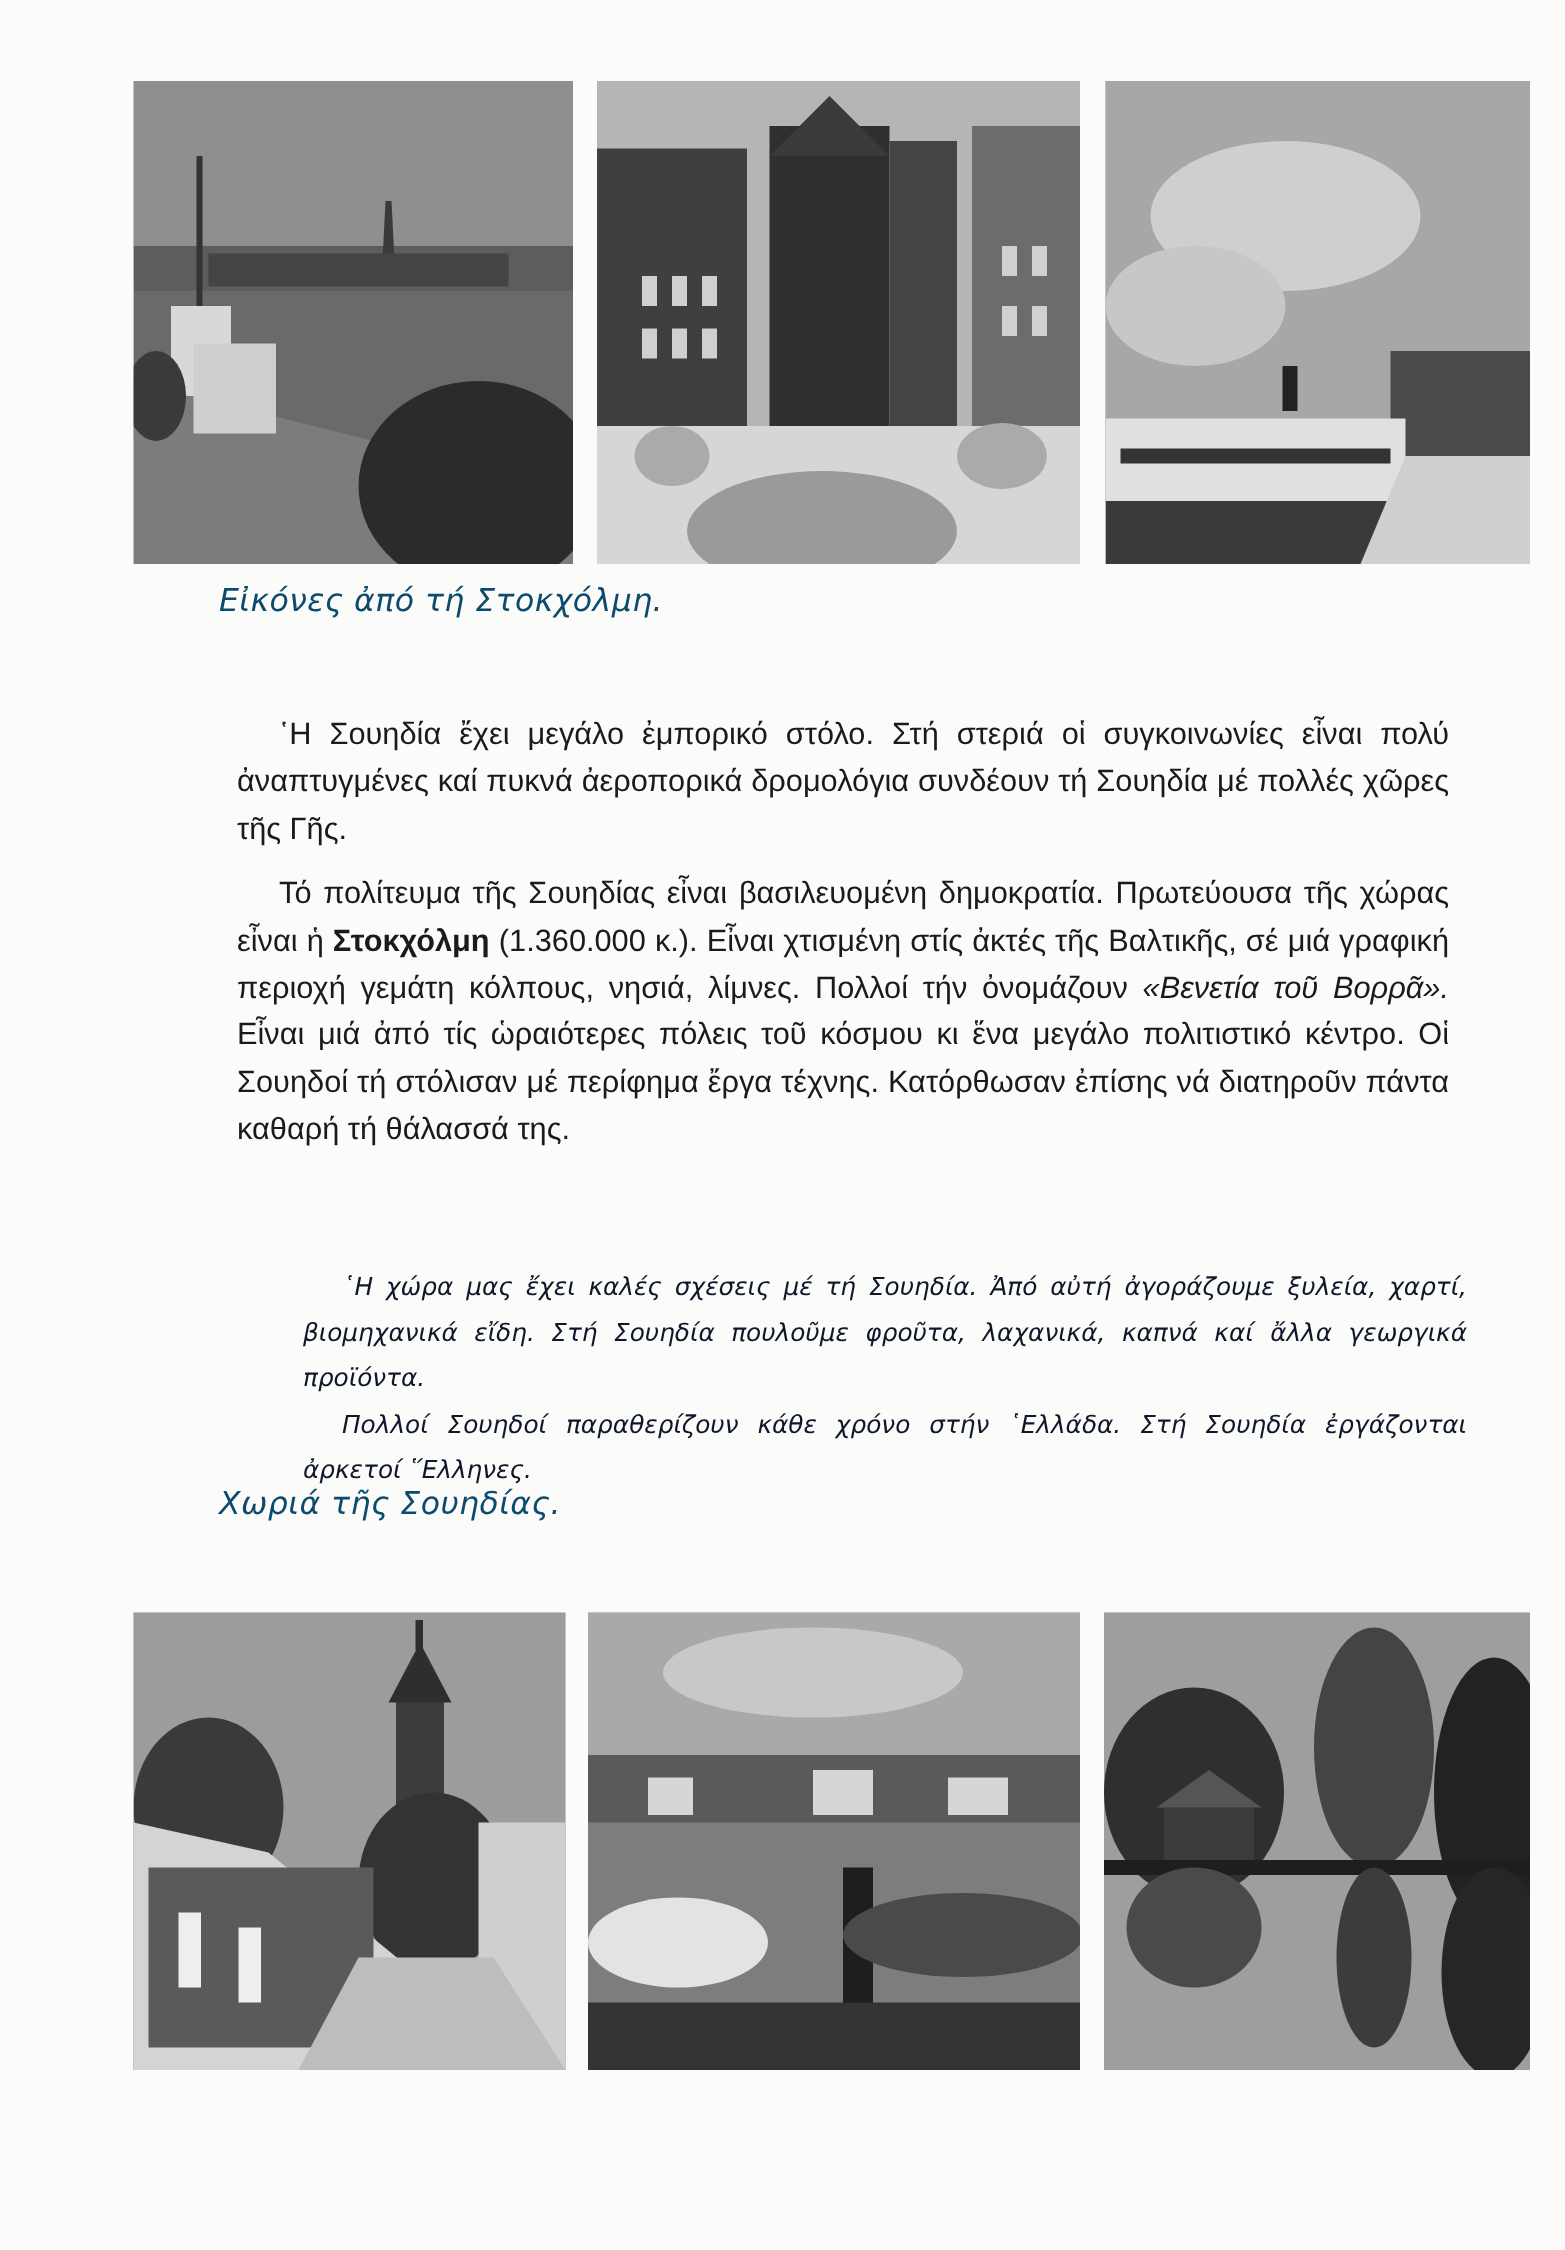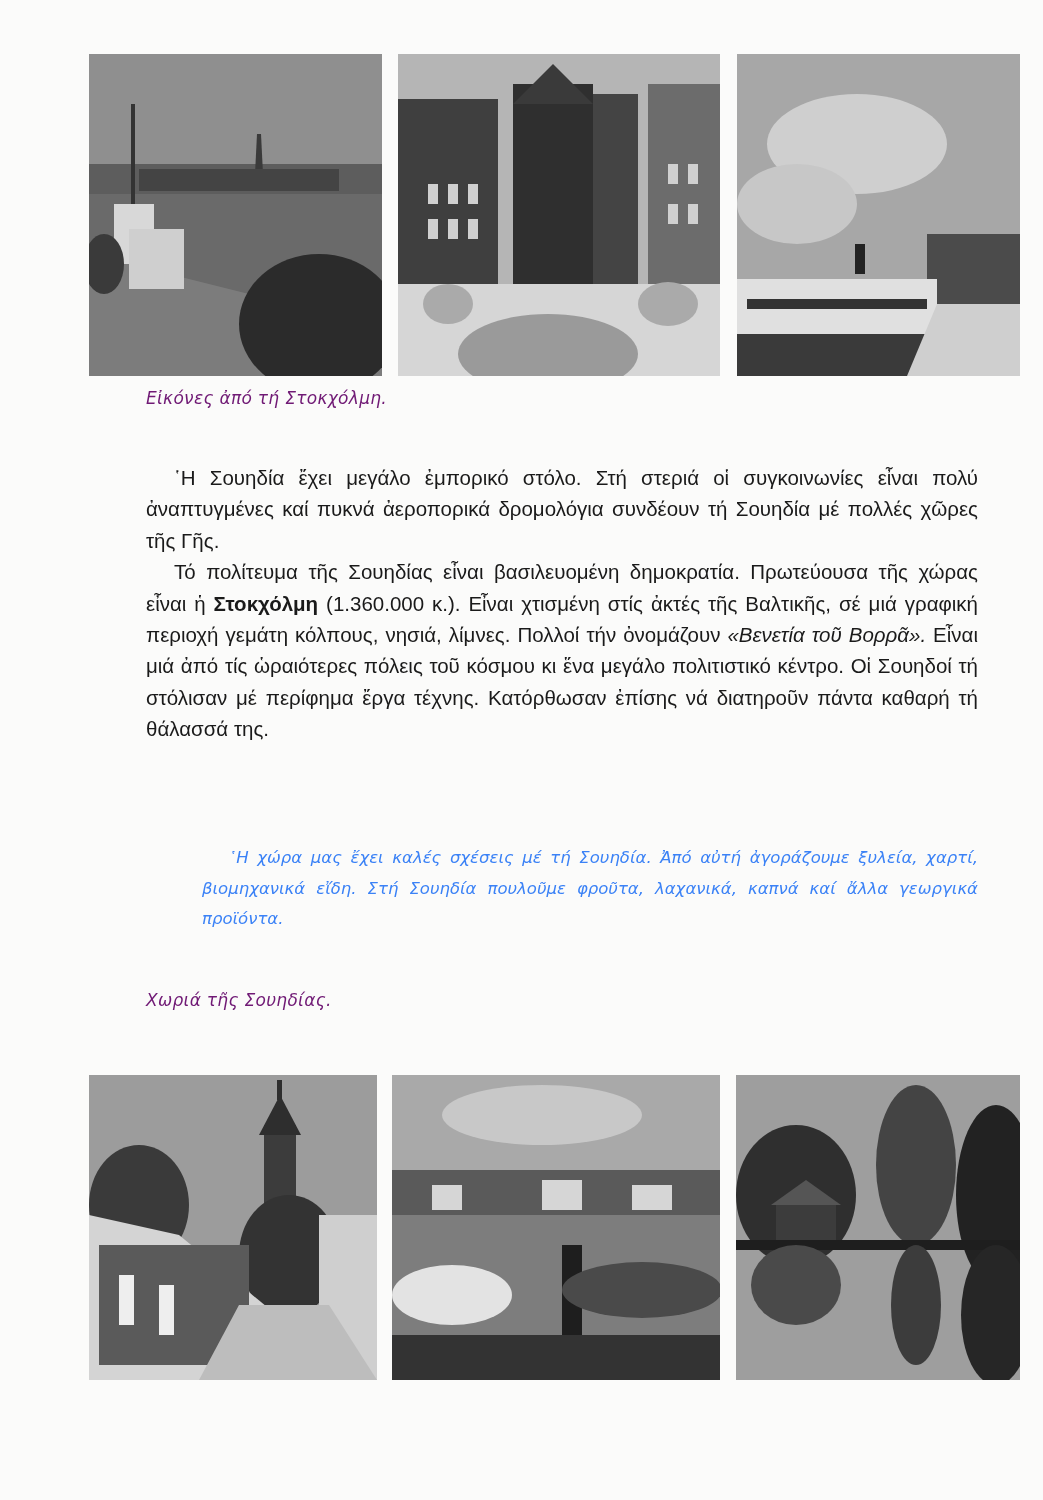--- a/index.html
+++ b/index.html
@@ -4,35 +4,35 @@
 <style>
   html, body { margin:0; padding:0; }
   body {
     width:1043px; height:1500px; position:relative; overflow:hidden;
     background:#fbfbfa; color:#1c1c1c;
     font-family:"DejaVu Sans", "Liberation Sans", sans-serif;
   }
   .photo { position:absolute; overflow:hidden; background:#9a9a9a; }
   .photo svg { width:100%; height:100%; display:block; }
   .caption {
-    position:absolute; font-style:italic; font-size:17px; letter-spacing:0.3px; color:#701a75;
+    position:absolute; font-style:italic; font-size:21px; letter-spacing:0.3px; color:#0c4a6e;
     font-family:"DejaVu Sans", sans-serif;
   }
   .body-text {
     position:absolute; left:146px; top:462px; width:832px;
     font-family:"Liberation Sans", sans-serif; font-size:20.5px; line-height:31.4px;
     text-align:justify; color:#1a1a1a;
   }
-  .body-text p { margin:0; text-indent:28px; }
+  .body-text p { margin:12px; text-indent:28px; }
   .body-text b { font-weight:bold; }
   .body-text i { font-style:italic; }
   .note {
     position:absolute; left:202px; top:843px; width:776px;
     font-family:"DejaVu Sans", sans-serif; font-style:italic; font-size:16.5px; line-height:30.5px;
-    text-align:justify; color:#3b82f6;
+    text-align:justify; color:#0f172a;
   }
   .note p { margin:0; text-indent:26px; }
 </style>
 </head>
 <body>
 
 <div class="photo" style="left:89px;top:54px;width:293px;height:322px;">
   <svg viewBox="0 0 293 322" preserveAspectRatio="none">
     <rect width="293" height="130" fill="#8f8f8f"></rect>
     <rect y="110" width="293" height="30" fill="#5d5d5d"></rect>
@@ -89,20 +89,21 @@
 
 <div class="caption" style="left:146px;top:388px;">Εἰκόνες ἀπό τή Στοκχόλμη.</div>
 
 <div class="body-text">
   <p>῾Η Σουηδία ἔχει μεγάλο ἐμπορικό στόλο. Στή στεριά οἱ συγκοινωνίες εἶναι πολύ ἀναπτυγμένες καί πυκνά ἀεροπορικά δρομολόγια συνδέουν τή Σουηδία μέ πολλές χῶρες τῆς Γῆς.</p>
   <p><span>Τό πολίτευμα τῆς Σουηδίας εἶναι βασιλευομένη δημοκρατία. Πρωτεύουσα τῆς χώρας εἶναι ἡ </span><b>Στοκχόλμη</b><span> (1.360.000 κ.). Εἶναι χτισμένη στίς ἀκτές τῆς Βαλτικῆς, σέ μιά γραφική περιοχή γεμάτη κόλπους, νησιά, λίμνες. Πολλοί τήν ὀνομάζουν </span><i>«Βενετία τοῦ Βορρᾶ».</i><span> Εἶναι μιά ἀπό τίς ὡραιότερες πόλεις τοῦ κόσμου κι ἕνα μεγάλο πολιτιστικό κέντρο. Οἱ Σουηδοί τή στόλισαν μέ περίφημα ἔργα τέχνης. Κατόρθωσαν ἐπίσης νά διατηροῦν πάντα καθαρή τή θάλασσά της.</span></p>
 </div>
 
 <div class="note">
   <p>῾Η χώρα μας ἔχει καλές σχέσεις μέ τή Σουηδία. Ἀπό αὐτή ἀγοράζουμε ξυλεία, χαρτί, βιομηχανικά εἴδη. Στή Σουηδία πουλοῦμε φροῦτα, λαχανικά, καπνά καί ἄλλα γεωργικά προϊόντα.</p>
+  <p>Πολλοί Σουηδοί παραθερίζουν κάθε χρόνο στήν ῾Ελλάδα. Στή Σουηδία ἐργάζονται ἀρκετοί ῞Ελληνες.</p>
 </div>
 
 <div class="caption" style="left:146px;top:990px;">Χωριά τῆς Σουηδίας.</div>
 
 <div class="photo" style="left:89px;top:1075px;width:288px;height:305px;">
   <svg viewBox="0 0 288 305" preserveAspectRatio="none">
     <rect width="288" height="305" fill="#9c9c9c"></rect>
     <rect x="175" y="50" width="32" height="200" fill="#3c3c3c"></rect>
     <polygon points="170,60 191,20 212,60" fill="#2e2e2e"></polygon>
     <rect x="188" y="5" width="5" height="20" fill="#2e2e2e"></rect>

